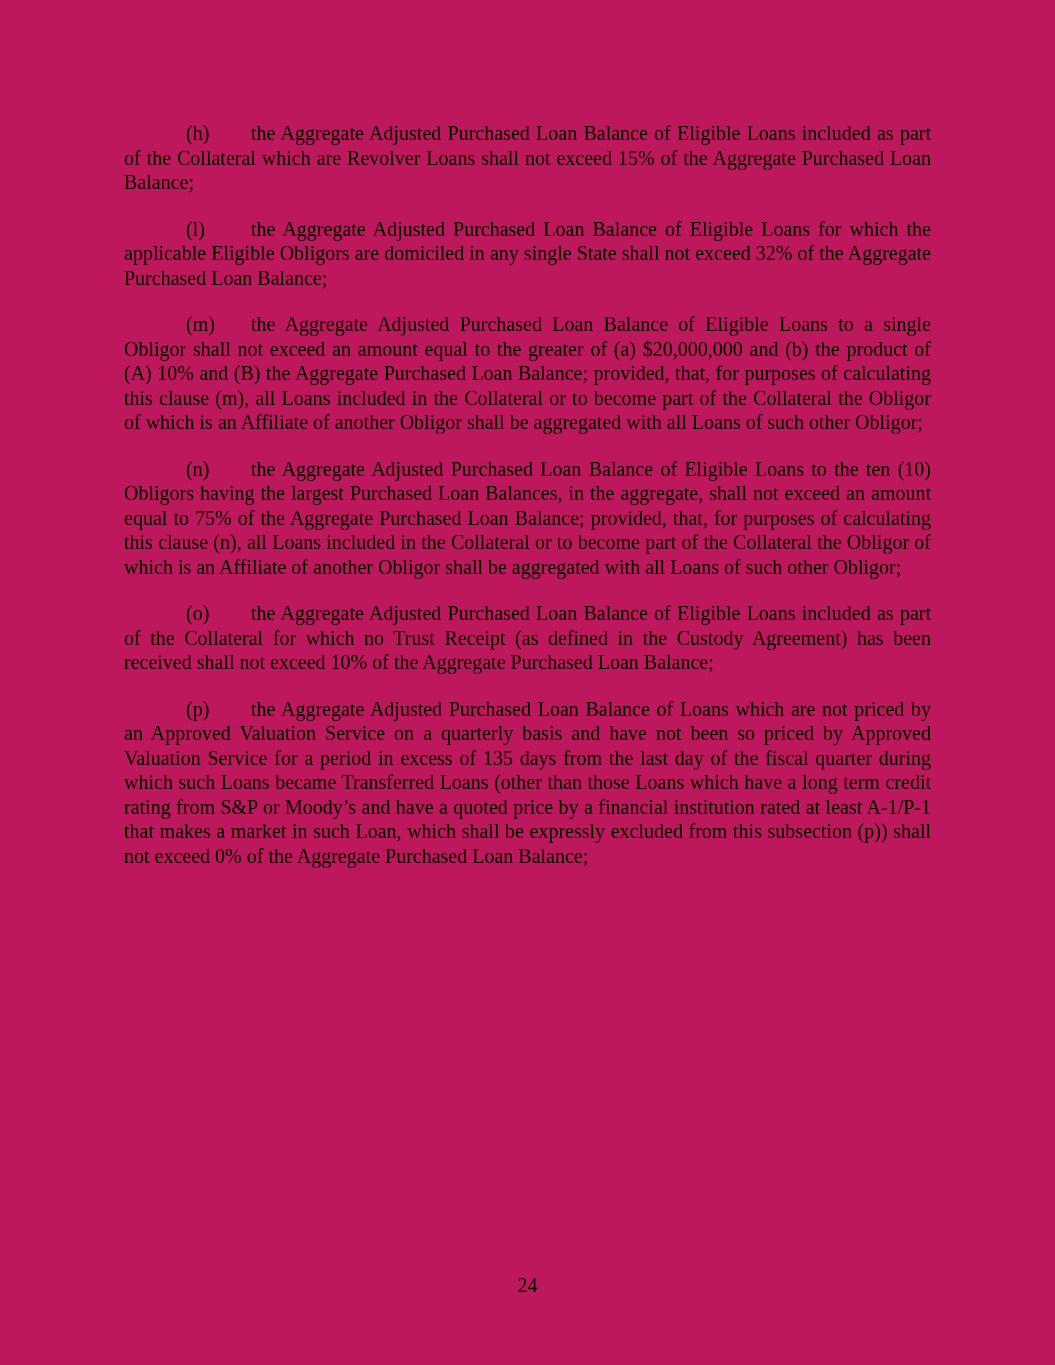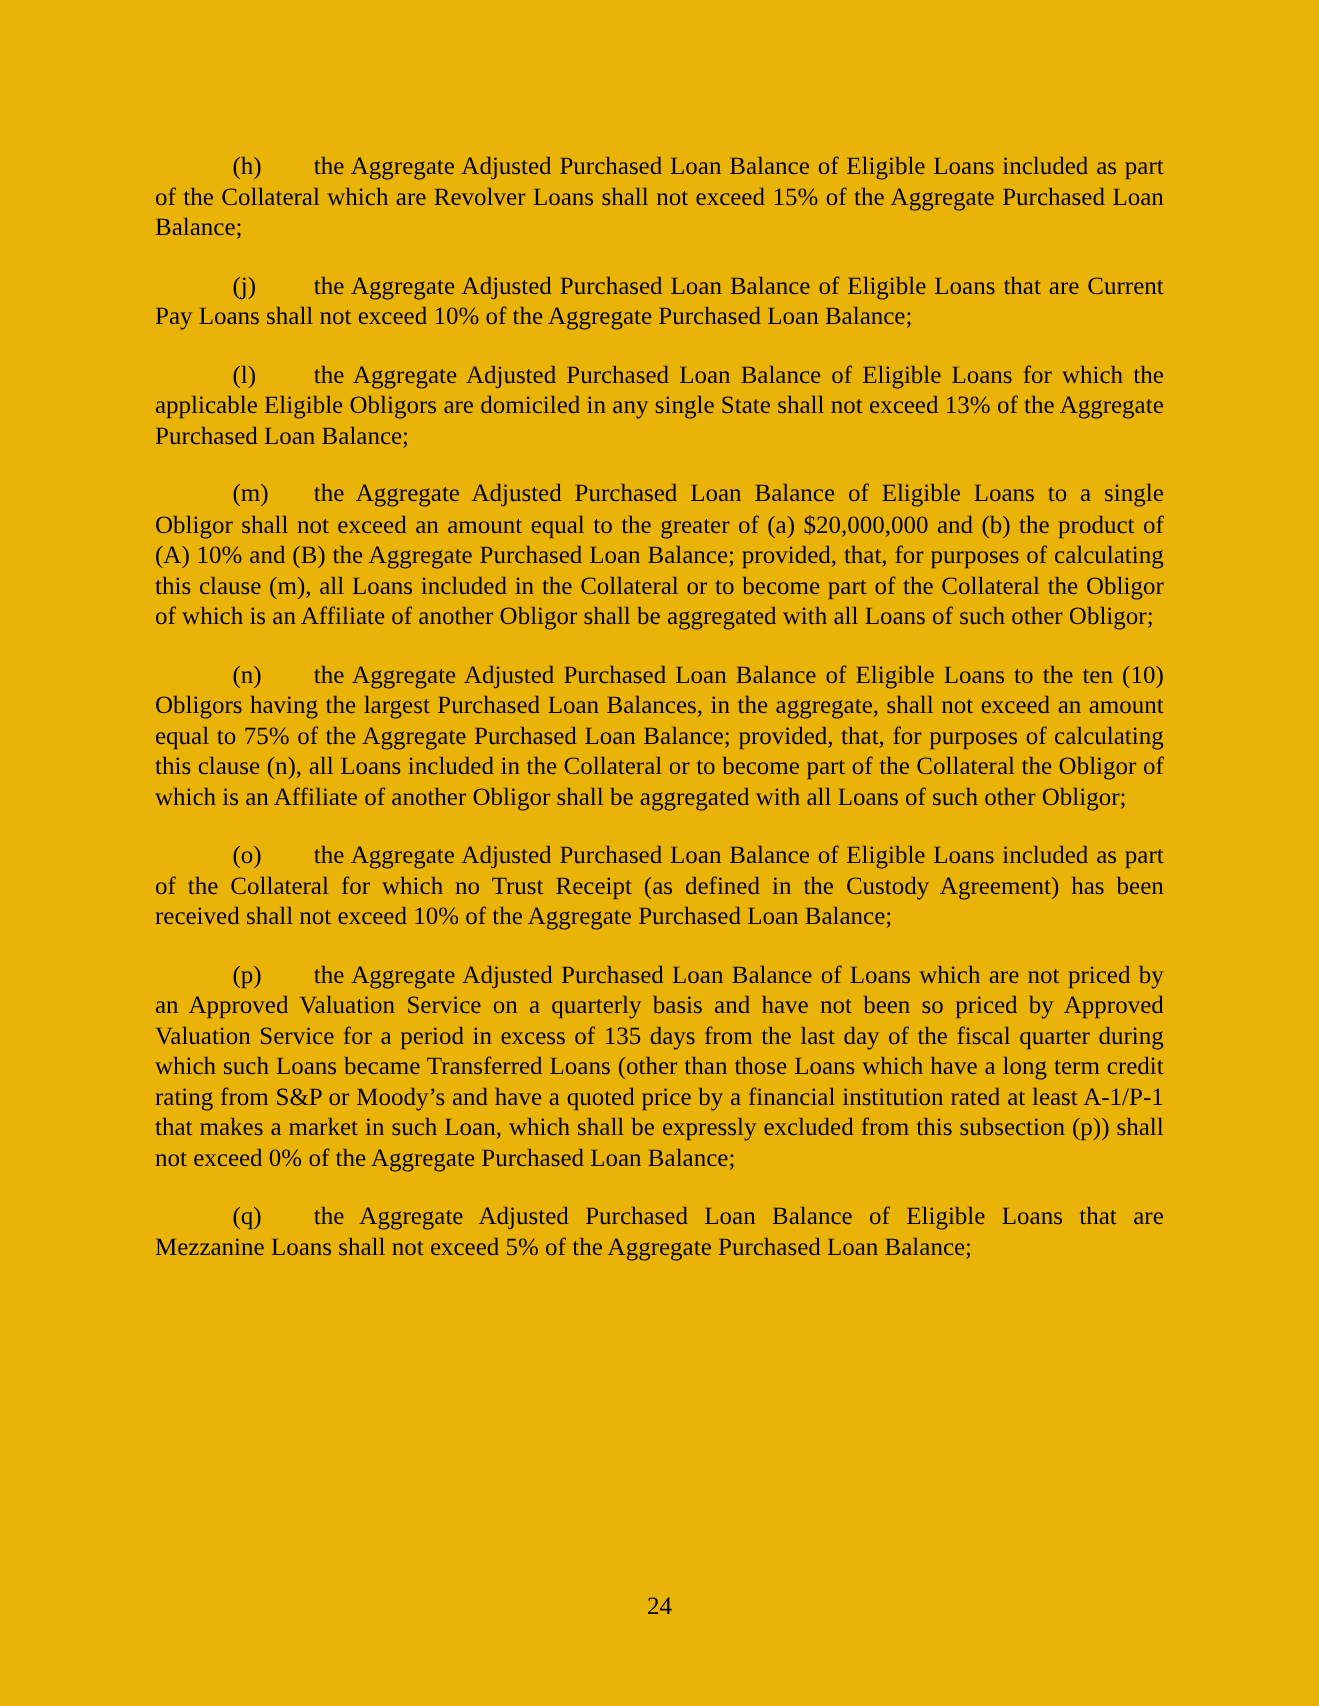--- a/index.html
+++ b/index.html
@@ -4,21 +4,21 @@
 <style>
   html, body {
     margin: 0;
     padding: 0;
     background: #ffffff;
   }
   .page {
     position: relative;
     width: 1055px;
     height: 1365px;
-    background: #eab308;
+    background: #be185d;
     color: #000000;
     font-family: "Liberation Serif", "DejaVu Serif", serif;
     font-size: 20px;
     line-height: 24.5px;
     box-sizing: border-box;
     overflow: hidden;
   }
   .text-block {
     position: absolute;
     top: 121px;
@@ -46,31 +46,29 @@
 </style>
 </head>
 <body>
 
 <div class="page">
   <div class="text-block">
 
     <p class="clause"><span class="label">(h)</span><span>the Aggregate Adjusted Purchased Loan Balance of Eligible Loans included as part of the Collateral which are Revolver Loans shall not exceed 15% of the Aggregate Purchased Loan Balance;</span></p>
 
 
-    <p class="clause"><span class="label">(j)</span><span>the Aggregate Adjusted Purchased Loan Balance of Eligible Loans that are Current Pay Loans shall not exceed 10% of the Aggregate Purchased Loan Balance;</span></p>
 
 
-    <p class="clause"><span class="label">(l)</span><span>the Aggregate Adjusted Purchased Loan Balance of Eligible Loans for which the applicable Eligible Obligors are domiciled in any single State shall not exceed 13% of the Aggregate Purchased Loan Balance;</span></p>
+    <p class="clause"><span class="label">(l)</span><span>the Aggregate Adjusted Purchased Loan Balance of Eligible Loans for which the applicable Eligible Obligors are domiciled in any single State shall not exceed 32% of the Aggregate Purchased Loan Balance;</span></p>
 
     <p class="clause"><span class="label">(m)</span><span>the Aggregate Adjusted Purchased Loan Balance of Eligible Loans to a single Obligor shall not exceed an amount equal to the greater of (a) $20,000,000 and (b) the product of (A) 10% and (B) the Aggregate Purchased Loan Balance; provided, that, for purposes of calculating this clause (m), all Loans included in the Collateral or to become part of the Collateral the Obligor of which is an Affiliate of another Obligor shall be aggregated with all Loans of such other Obligor;</span></p>
 
     <p class="clause"><span class="label">(n)</span><span>the Aggregate Adjusted Purchased Loan Balance of Eligible Loans to the ten (10) Obligors having the largest Purchased Loan Balances, in the aggregate, shall not exceed an amount equal to 75% of the Aggregate Purchased Loan Balance; provided, that, for purposes of calculating this clause (n), all Loans included in the Collateral or to become part of the Collateral the Obligor of which is an Affiliate of another Obligor shall be aggregated with all Loans of such other Obligor;</span></p>
 
     <p class="clause"><span class="label">(o)</span><span>the Aggregate Adjusted Purchased Loan Balance of Eligible Loans included as part of the Collateral for which no Trust Receipt (as defined in the Custody Agreement) has been received shall not exceed 10% of the Aggregate Purchased Loan Balance;</span></p>
 
     <p class="clause"><span class="label">(p)</span><span>the Aggregate Adjusted Purchased Loan Balance of Loans which are not priced by an Approved Valuation Service on a quarterly basis and have not been so priced by Approved Valuation Service for a period in excess of 135 days from the last day of the fiscal quarter during which such Loans became Transferred Loans (other than those Loans which have a long term credit rating from S&amp;P or Moody’s and have a quoted price by a financial institution rated at least A-1/P-1 that makes a market in such Loan, which shall be expressly excluded from this subsection (p)) shall not exceed 0% of the Aggregate Purchased Loan Balance;</span></p>
 
-    <p class="clause"><span class="label">(q)</span><span>the Aggregate Adjusted Purchased Loan Balance of Eligible Loans that are Mezzanine Loans shall not exceed 5% of the Aggregate Purchased Loan Balance;</span></p>
 
   </div>
 
   <div class="page-number">24</div>
 </div>
 
 </body></html>

